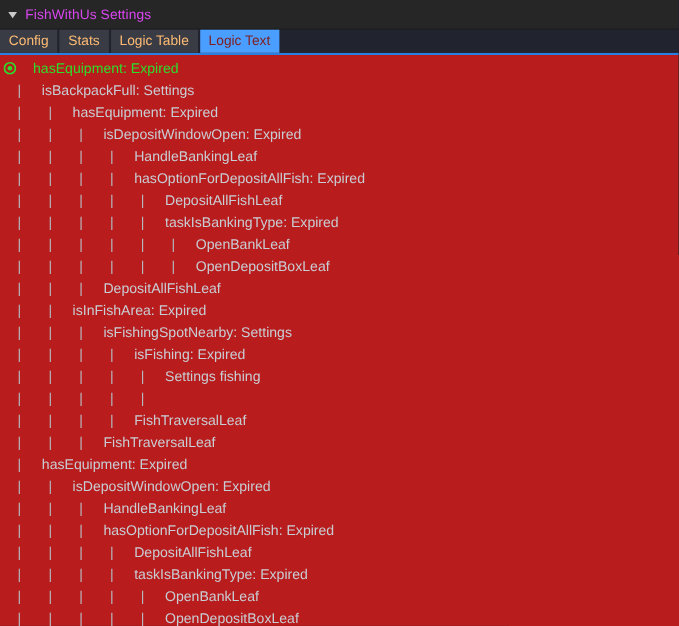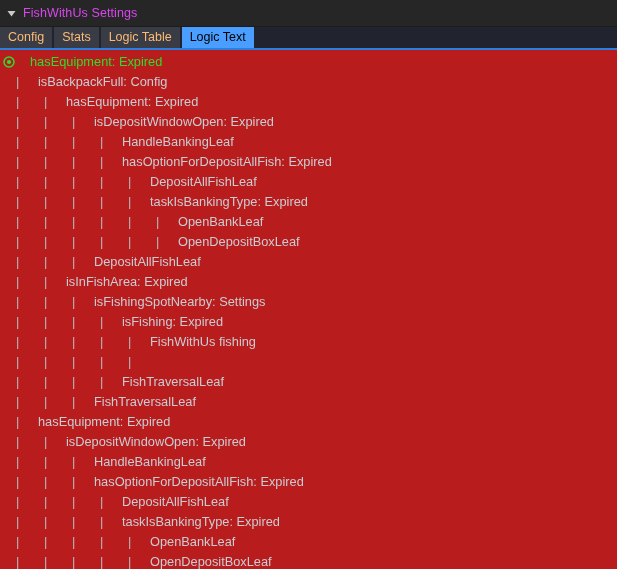--- a/index.html
+++ b/index.html
@@ -73,21 +73,21 @@
     line-height: 13px;
     color: #fdba74;
     background: #393c44;
     white-space: nowrap;
     box-sizing: border-box;
     cursor: default;
     user-select: none;
   }
   .tab.active {
     background: #4a9eff;
-    color: #000000;
+    color: #7f1d1d;
   }
   #tab-underline {
     height: 2px;
     min-height: 2px;
     width: 100%;
     background: #2b7fe0;
   }
 
   
   #tree {
@@ -180,21 +180,21 @@
         <span class="status-icon">
           <svg width="12" height="12" viewBox="0 0 12 12" aria-hidden="true">
             <circle cx="6" cy="6" r="5" fill="none" stroke="#2ddd2d" stroke-width="1.5"></circle>
             <circle cx="6" cy="6" r="2.1" fill="#2ddd2d"></circle>
           </svg>
         </span>
         <span class="row-label">hasEquipment: Expired</span>
       </div>
       <div class="tree-row">
         <span class="guides"><span class="guide-cell">|</span></span>
-        <span class="row-label">isBackpackFull: Config</span>
+        <span class="row-label">isBackpackFull: Settings</span>
       </div>
       <div class="tree-row">
         <span class="guides"><span class="guide-cell">|</span><span class="guide-cell">|</span></span>
         <span class="row-label">hasEquipment: Expired</span>
       </div>
       <div class="tree-row">
         <span class="guides"><span class="guide-cell">|</span><span class="guide-cell">|</span><span class="guide-cell">|</span></span>
         <span class="row-label">isDepositWindowOpen: Expired</span>
       </div>
       <div class="tree-row">
@@ -232,21 +232,21 @@
       <div class="tree-row">
         <span class="guides"><span class="guide-cell">|</span><span class="guide-cell">|</span><span class="guide-cell">|</span></span>
         <span class="row-label">isFishingSpotNearby: Settings</span>
       </div>
       <div class="tree-row">
         <span class="guides"><span class="guide-cell">|</span><span class="guide-cell">|</span><span class="guide-cell">|</span><span class="guide-cell">|</span></span>
         <span class="row-label">isFishing: Expired</span>
       </div>
       <div class="tree-row">
         <span class="guides"><span class="guide-cell">|</span><span class="guide-cell">|</span><span class="guide-cell">|</span><span class="guide-cell">|</span><span class="guide-cell">|</span></span>
-        <span class="row-label">FishWithUs fishing</span>
+        <span class="row-label">Settings fishing</span>
       </div>
       <div class="tree-row">
         <span class="guides"><span class="guide-cell">|</span><span class="guide-cell">|</span><span class="guide-cell">|</span><span class="guide-cell">|</span><span class="guide-cell">|</span></span>
       </div>
       <div class="tree-row">
         <span class="guides"><span class="guide-cell">|</span><span class="guide-cell">|</span><span class="guide-cell">|</span><span class="guide-cell">|</span></span>
         <span class="row-label">FishTraversalLeaf</span>
       </div>
       <div class="tree-row">
         <span class="guides"><span class="guide-cell">|</span><span class="guide-cell">|</span><span class="guide-cell">|</span></span>

